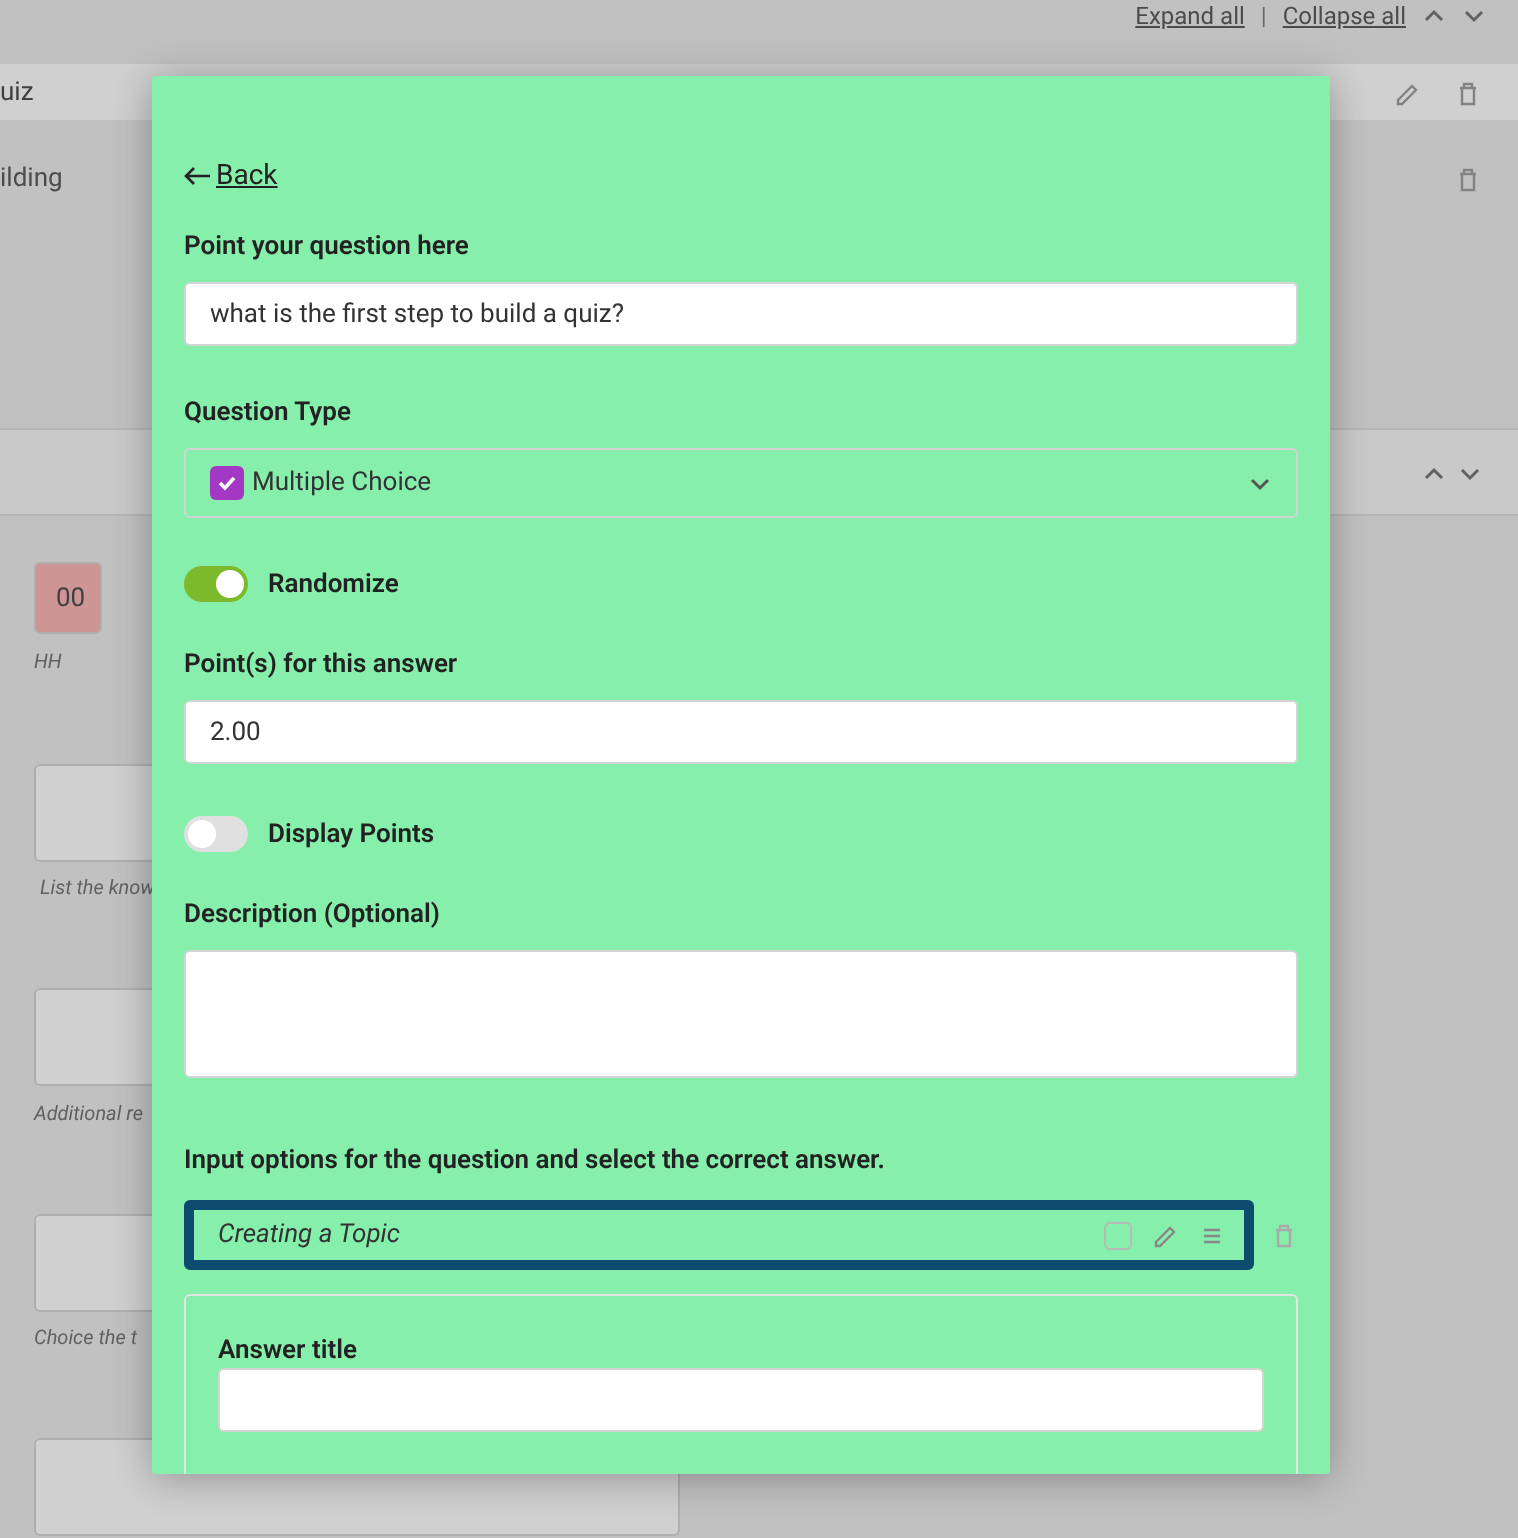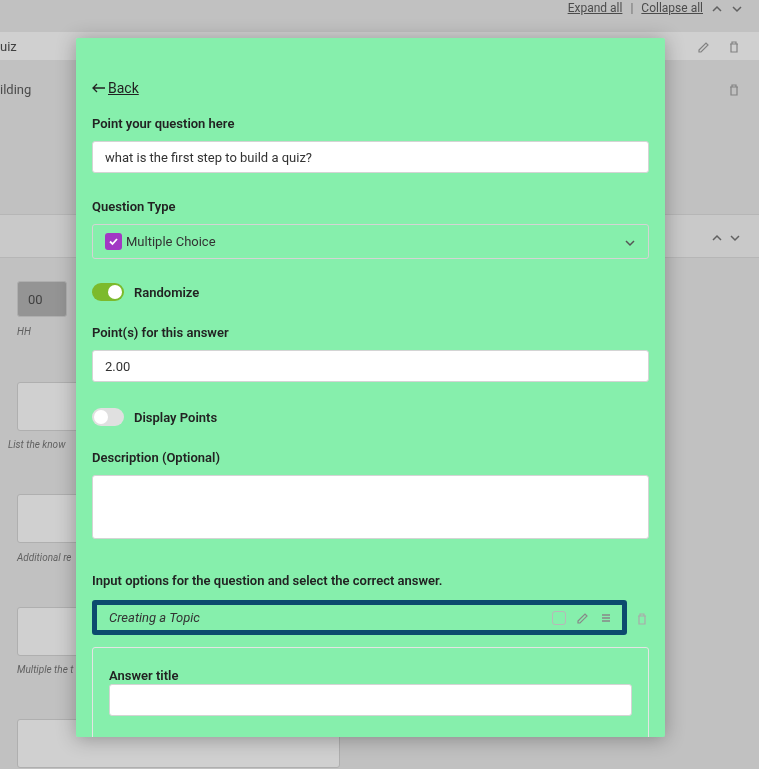--- a/index.html
+++ b/index.html
@@ -86,23 +86,23 @@
     .bg-chev-pair {
       position: absolute;
       right: 18px;
       display: flex;
       gap: 6px;
       color: #555;
       font-size: 14px;
     }
     .bg-input-sm {
       position: absolute;
-      width: 50px;
+      width: 34px;
       height: 36px;
-      background: #a3a3a3;
+      background: #fca5a5;
       border: 1px solid #ccc;
       border-radius: 3px;
       display: flex;
       align-items: center;
       padding-left: 10px;
       font-size: 13px;
       color: #222;
     }
     .bg-label-italic {
       position: absolute;
@@ -367,27 +367,27 @@
         </svg></span>
   </div>
 </div>
 
 <div class="bg-input-sm" style="top:281px; left:17px;">
   <span>00</span>
 </div>
 <div class="bg-label-italic" style="top:326px; left:17px;">HH</div>
 
 <div class="bg-input-wide" style="top:382px;"></div>
-<div class="bg-label-italic" style="top:439px; left:8px;">List the know</div>
+<div class="bg-label-italic" style="top:439px; left:20px;">List the know</div>
 
 <div class="bg-input-wide" style="top:494px;"></div>
 <div class="bg-label-italic" style="top:552px; left:17px;">Additional re</div>
 
 <div class="bg-input-wide" style="top:607px;"></div>
-<div class="bg-label-italic" style="top:664px; left:17px;">Multiple the t</div>
+<div class="bg-label-italic" style="top:664px; left:17px;">Choice the t</div>
 
 <div class="bg-input-wide" style="top:719px;"></div>
 
 <div style="position:absolute; inset:0; background:rgba(120,120,120,0.35);"></div>
 
 <div class="modal">
   <div class="modal-inner">
 
     <div class="back-link">
       <svg width="14" height="10" viewBox="0 0 14 10">

